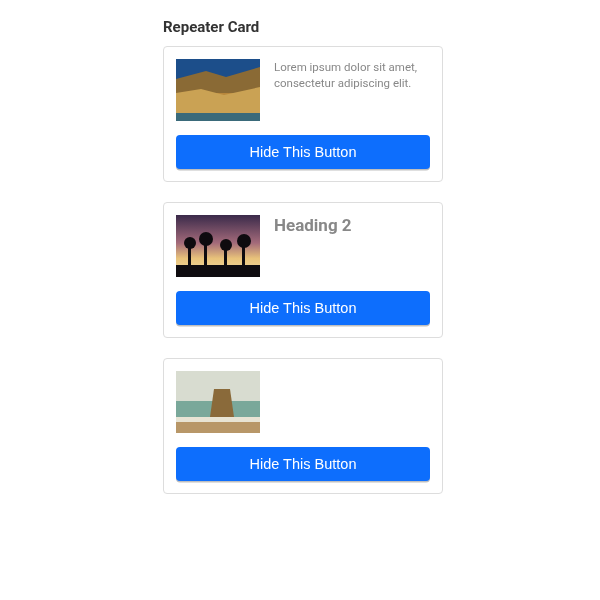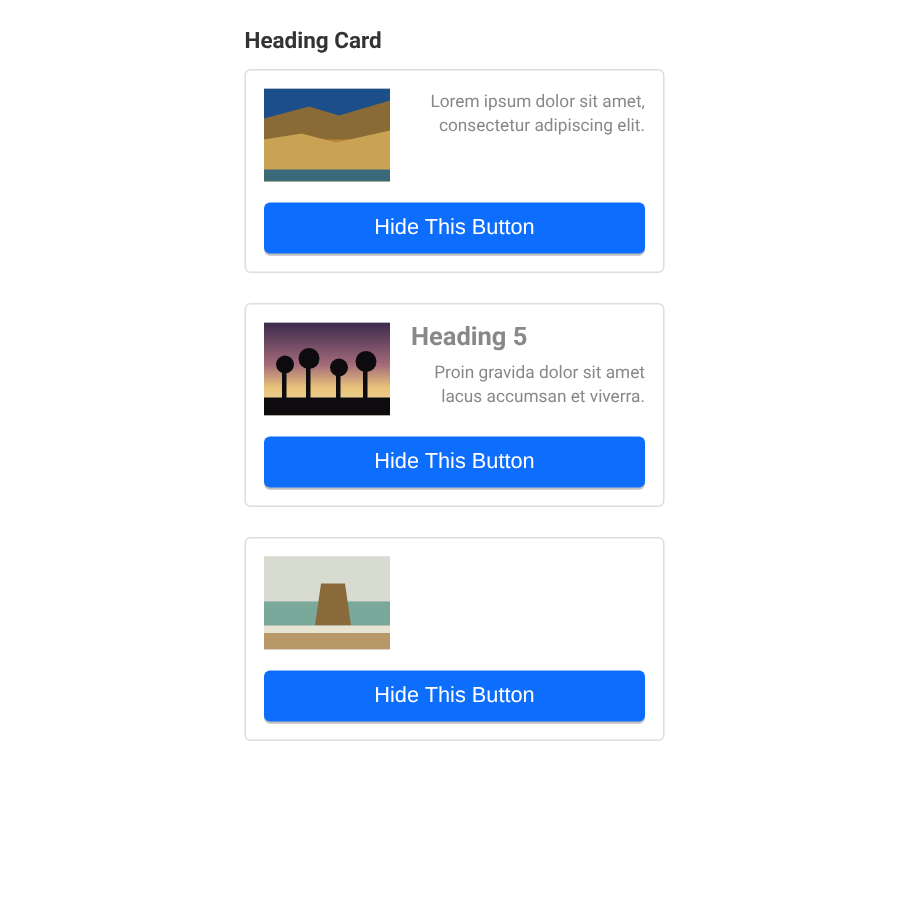--- a/index.html
+++ b/index.html
@@ -43,42 +43,41 @@
   .card-heading {
     font-size: 17px;
     font-weight: 700;
     color: #888;
     margin-bottom: 5px;
   }
   .card-desc {
     font-size: 11.5px;
     color: #888;
     line-height: 1.4;
-    text-align: right;
   }
   .card-btn {
     width: 100%;
     background: #0d6efd;
     color: #fff;
     border: none;
     border-radius: 4px;
     padding: 9px 16px;
     font-size: 14.5px;
     font-weight: 500;
     cursor: pointer;
     box-shadow: 0 1.5px 0 rgba(0,0,0,0.25);
   }
   
   .thumb svg { width: 100%; height: 100%; display: block; }
 </style>
 </head>
 <body>
 
 <div class="container">
-  <div class="section-title">Heading Card</div>
+  <div class="section-title">Repeater Card</div>
 
   <div class="card">
     <div class="card-top">
       <div class="thumb">
         <svg viewBox="0 0 84 62" preserveAspectRatio="none">
           <rect x="0" y="0" width="84" height="28" fill="#1c4e8a"></rect>
           <rect x="0" y="28" width="84" height="34" fill="#b8873c"></rect>
           <polygon points="0,20 30,12 50,18 84,8 84,34 0,34" fill="#8a6a35"></polygon>
           <polygon points="0,34 25,30 48,36 84,28 84,62 0,62" fill="#caa254"></polygon>
           <rect x="0" y="54" width="84" height="8" fill="#3a6a7a"></rect>
@@ -109,22 +108,21 @@
           <rect x="28" y="26" width="3" height="26" fill="#0e0b0f"></rect>
           <rect x="48" y="32" width="3" height="20" fill="#0e0b0f"></rect>
           <rect x="66" y="28" width="3" height="24" fill="#0e0b0f"></rect>
           <circle cx="14" cy="28" r="6" fill="#0e0b0f"></circle>
           <circle cx="30" cy="24" r="7" fill="#0e0b0f"></circle>
           <circle cx="50" cy="30" r="6" fill="#0e0b0f"></circle>
           <circle cx="68" cy="26" r="7" fill="#0e0b0f"></circle>
         </svg>
       </div>
       <div class="card-text">
-        <div class="card-heading">Heading 5</div>
-        <div class="card-desc">Proin gravida dolor sit amet lacus accumsan et viverra.</div>
+        <div class="card-heading">Heading 2</div>
       </div>
     </div>
     <button class="card-btn">Hide This Button</button>
   </div>
 
   <div class="card">
     <div class="card-top">
       <div class="thumb">
         <svg viewBox="0 0 84 62" preserveAspectRatio="none">
           <rect x="0" y="0" width="84" height="30" fill="#d8dcd0"></rect>

